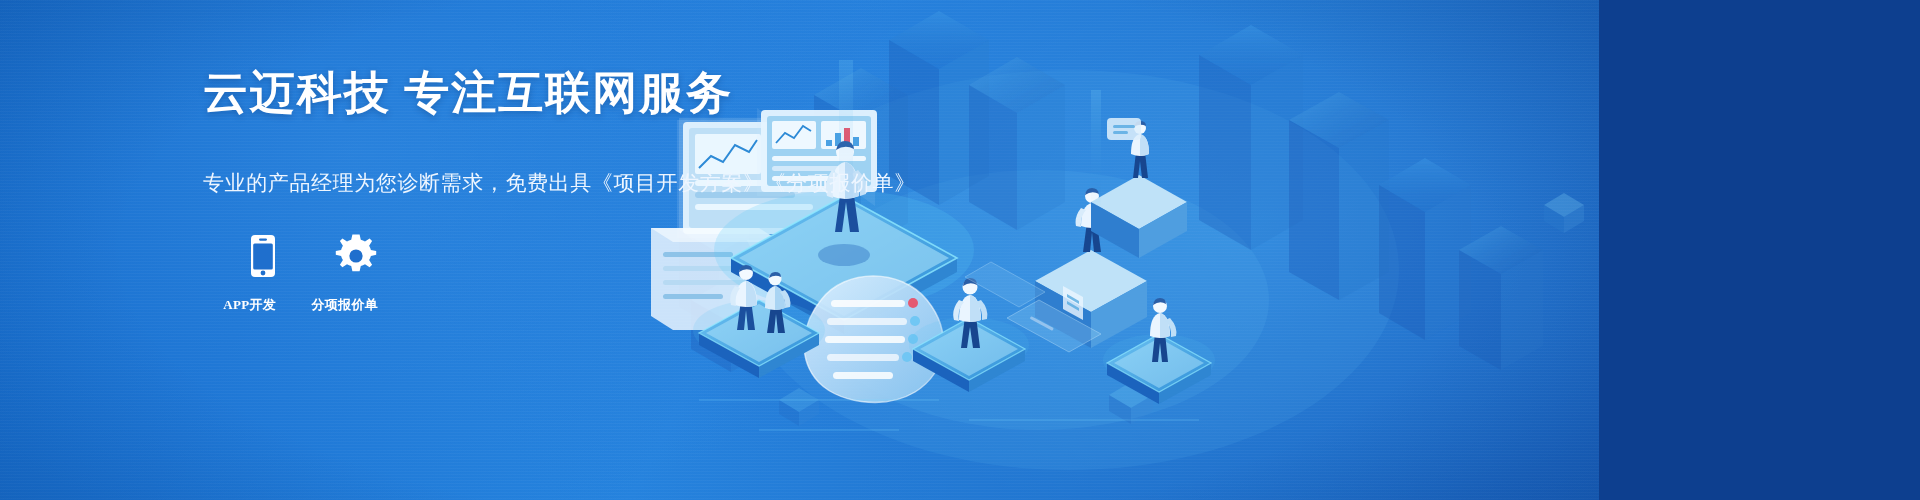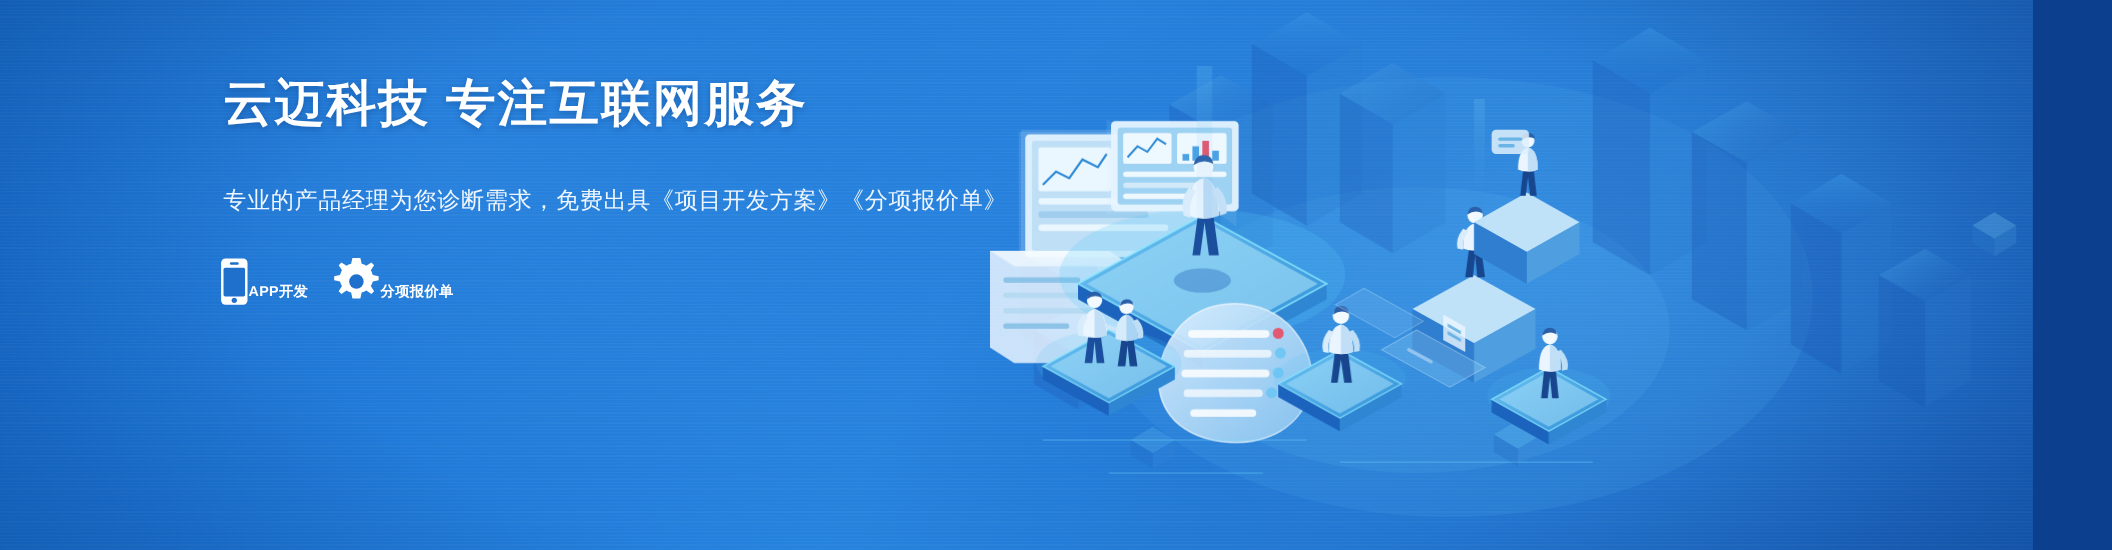--- a/index.html
+++ b/index.html
@@ -4,24 +4,24 @@
 <style>
   html, body {
     margin: 0;
     padding: 0;
     background: #0d3f8f;
   }
   * { box-sizing: border-box; }
 
   .banner {
     position: relative;
-    width: 1848px;
+    width: 1599px;
     height: 500px;
     overflow: hidden;
-    font-family: Liberation Sans, sans-serif;
+    font-family: Liberation Serif, serif;
     background:
       radial-gradient(ellipse 1200px 700px at 78% 46%, rgba(60,150,235,0.55) 0%, rgba(40,120,215,0.25) 42%, rgba(0,0,0,0) 70%),
       radial-gradient(ellipse 900px 600px at 22% 30%, rgba(70,160,240,0.32) 0%, rgba(0,0,0,0) 65%),
       linear-gradient(118deg, #1268c9 0%, #1a72d2 22%, #2583de 48%, #1f76cf 70%, #1358b4 100%);
   }
   
   .scanlines {
     position: absolute; inset: 0;
     background-image: repeating-linear-gradient(
       to bottom,
@@ -70,22 +70,22 @@
     left: 200px;
     top: 233px;
     display: flex;
     align-items: flex-start;
     gap: 26px;
     z-index: 6;
   }
   .service {
     width: 76px;
     display: flex;
-    flex-direction: row;
-    align-items: center;
+    flex-direction: column;
+    align-items: flex-end;
     cursor: pointer;
   }
   .service .ico {
     height: 46px;
     display: flex;
     align-items: center;
     justify-content: center;
   }
   .service .ico svg { display: block; }
   .service .lbl {

